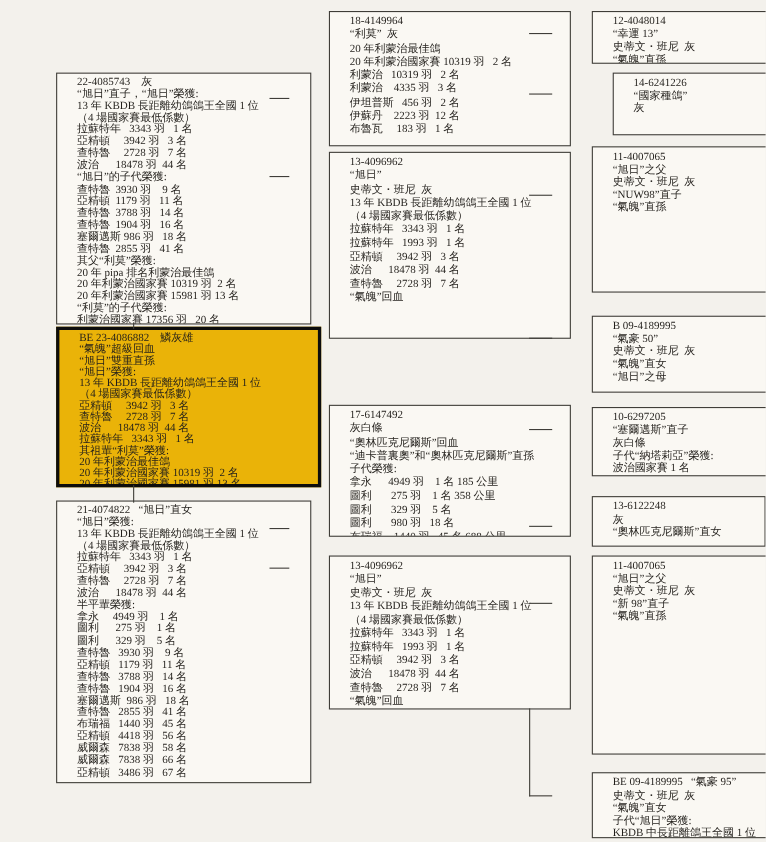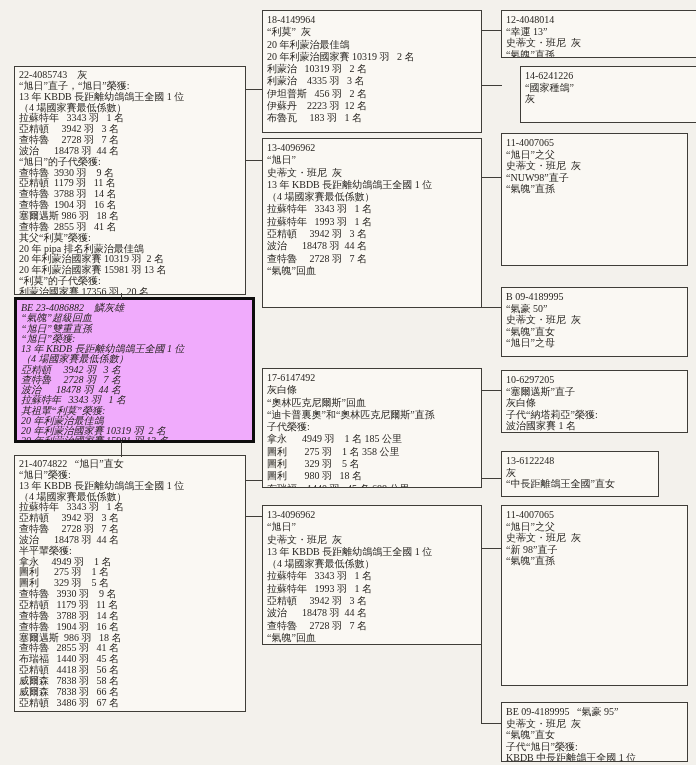--- a/index.html
+++ b/index.html
@@ -4,24 +4,24 @@
 <style>
   html,body{margin:0;padding:0;}
   body{
     width:696px;height:765px;position:relative;overflow:hidden;
     background:#f3f1ec;
     font-family:"Liberation Serif","DejaVu Serif",serif;
   }
   .pbox{
     position:absolute;box-sizing:border-box;
     border:1px solid #3f3d38;background:#faf8f3;
-    padding:3px 5px 2px 4px;color:#221f1b;
-    font-size:10px;white-space:pre;overflow:hidden;
+    padding:3px 5px 2px 18px;color:#221f1b;
+    font-size:10px;white-space:pre;overflow:hidden;margin-left:37px;
   }
-  .subject{background:#f0abfc;border:3px solid #0d0d0d;font-style:italic;}
+  .subject{background:#eab308;border:3px solid #0d0d0d;}
   .lh-a .line{line-height:10.85px;}
   .lh-b .line{line-height:10.25px;}
   .lh-c .line{line-height:12.3px;}
   .lh-d .line{line-height:11.6px;}
   .hline,.vline{position:absolute;background:#3f3d38;}
   .hline{height:1px;}
   .vline{width:1px;}
 </style>
 </head>
 <body>
@@ -43,21 +43,21 @@
 <div class="pbox lh-d" style="left:501px;top:10px;width:210px;height:48px;"><div class="line">12-4048014</div><div class="line">“幸運 13”</div><div class="line">史蒂文・班尼  灰</div><div class="line">“氣魄”直孫</div></div>
 
 <div class="pbox lh-d" style="left:520px;top:66px;width:187px;height:57px;"><div class="line">14-6241226</div><div class="line">“國家種鴿”</div><div class="line">灰</div></div>
 
 <div class="pbox lh-d" style="left:501px;top:133px;width:187px;height:133px;"><div class="line">11-4007065</div><div class="line">“旭日”之父</div><div class="line">史蒂文・班尼  灰</div><div class="line">“NUW98”直子</div><div class="line">“氣魄”直孫</div></div>
 
 <div class="pbox lh-d" style="left:501px;top:287px;width:187px;height:70px;"><div class="line">B 09-4189995</div><div class="line">“氣豪 50”</div><div class="line">史蒂文・班尼  灰</div><div class="line">“氣魄”直女</div><div class="line">“旭日”之母</div></div>
 
 <div class="pbox lh-d" style="left:501px;top:370px;width:187px;height:63px;"><div class="line">10-6297205</div><div class="line">“塞爾邁斯”直子</div><div class="line">灰白條</div><div class="line">子代“納塔莉亞”榮獲:</div><div class="line">波治國家賽 1 名</div></div>
 
-<div class="pbox lh-d" style="left:501px;top:451px;width:158px;height:46px;"><div class="line">13-6122248</div><div class="line">灰</div><div class="line">“中長距離鴿王全國”直女</div></div>
+<div class="pbox lh-d" style="left:501px;top:451px;width:158px;height:46px;"><div class="line">13-6122248</div><div class="line">灰</div><div class="line">“奧林匹克尼爾斯”直女</div></div>
 
 <div class="pbox lh-d" style="left:501px;top:505px;width:187px;height:181px;"><div class="line">11-4007065</div><div class="line">“旭日”之父</div><div class="line">史蒂文・班尼  灰</div><div class="line">“新 98”直子</div><div class="line">“氣魄”直孫</div></div>
 
 <div class="pbox lh-d" style="left:501px;top:702px;width:187px;height:60px;"><div class="line">BE 09-4189995   “氣豪 95”</div><div class="line">史蒂文・班尼  灰</div><div class="line">“氣魄”直女</div><div class="line">子代“旭日”榮獲:</div><div class="line">KBDB 中長距離鴿王全國 1 位</div></div>
 
 <div class="vline" style="left:121px;top:293px;height:6px;"></div>
 <div class="vline" style="left:121px;top:441px;height:16px;"></div>
 
 <div class="hline" style="left:245px;top:89px;width:18px;"></div>
 <div class="hline" style="left:245px;top:160px;width:18px;"></div>

